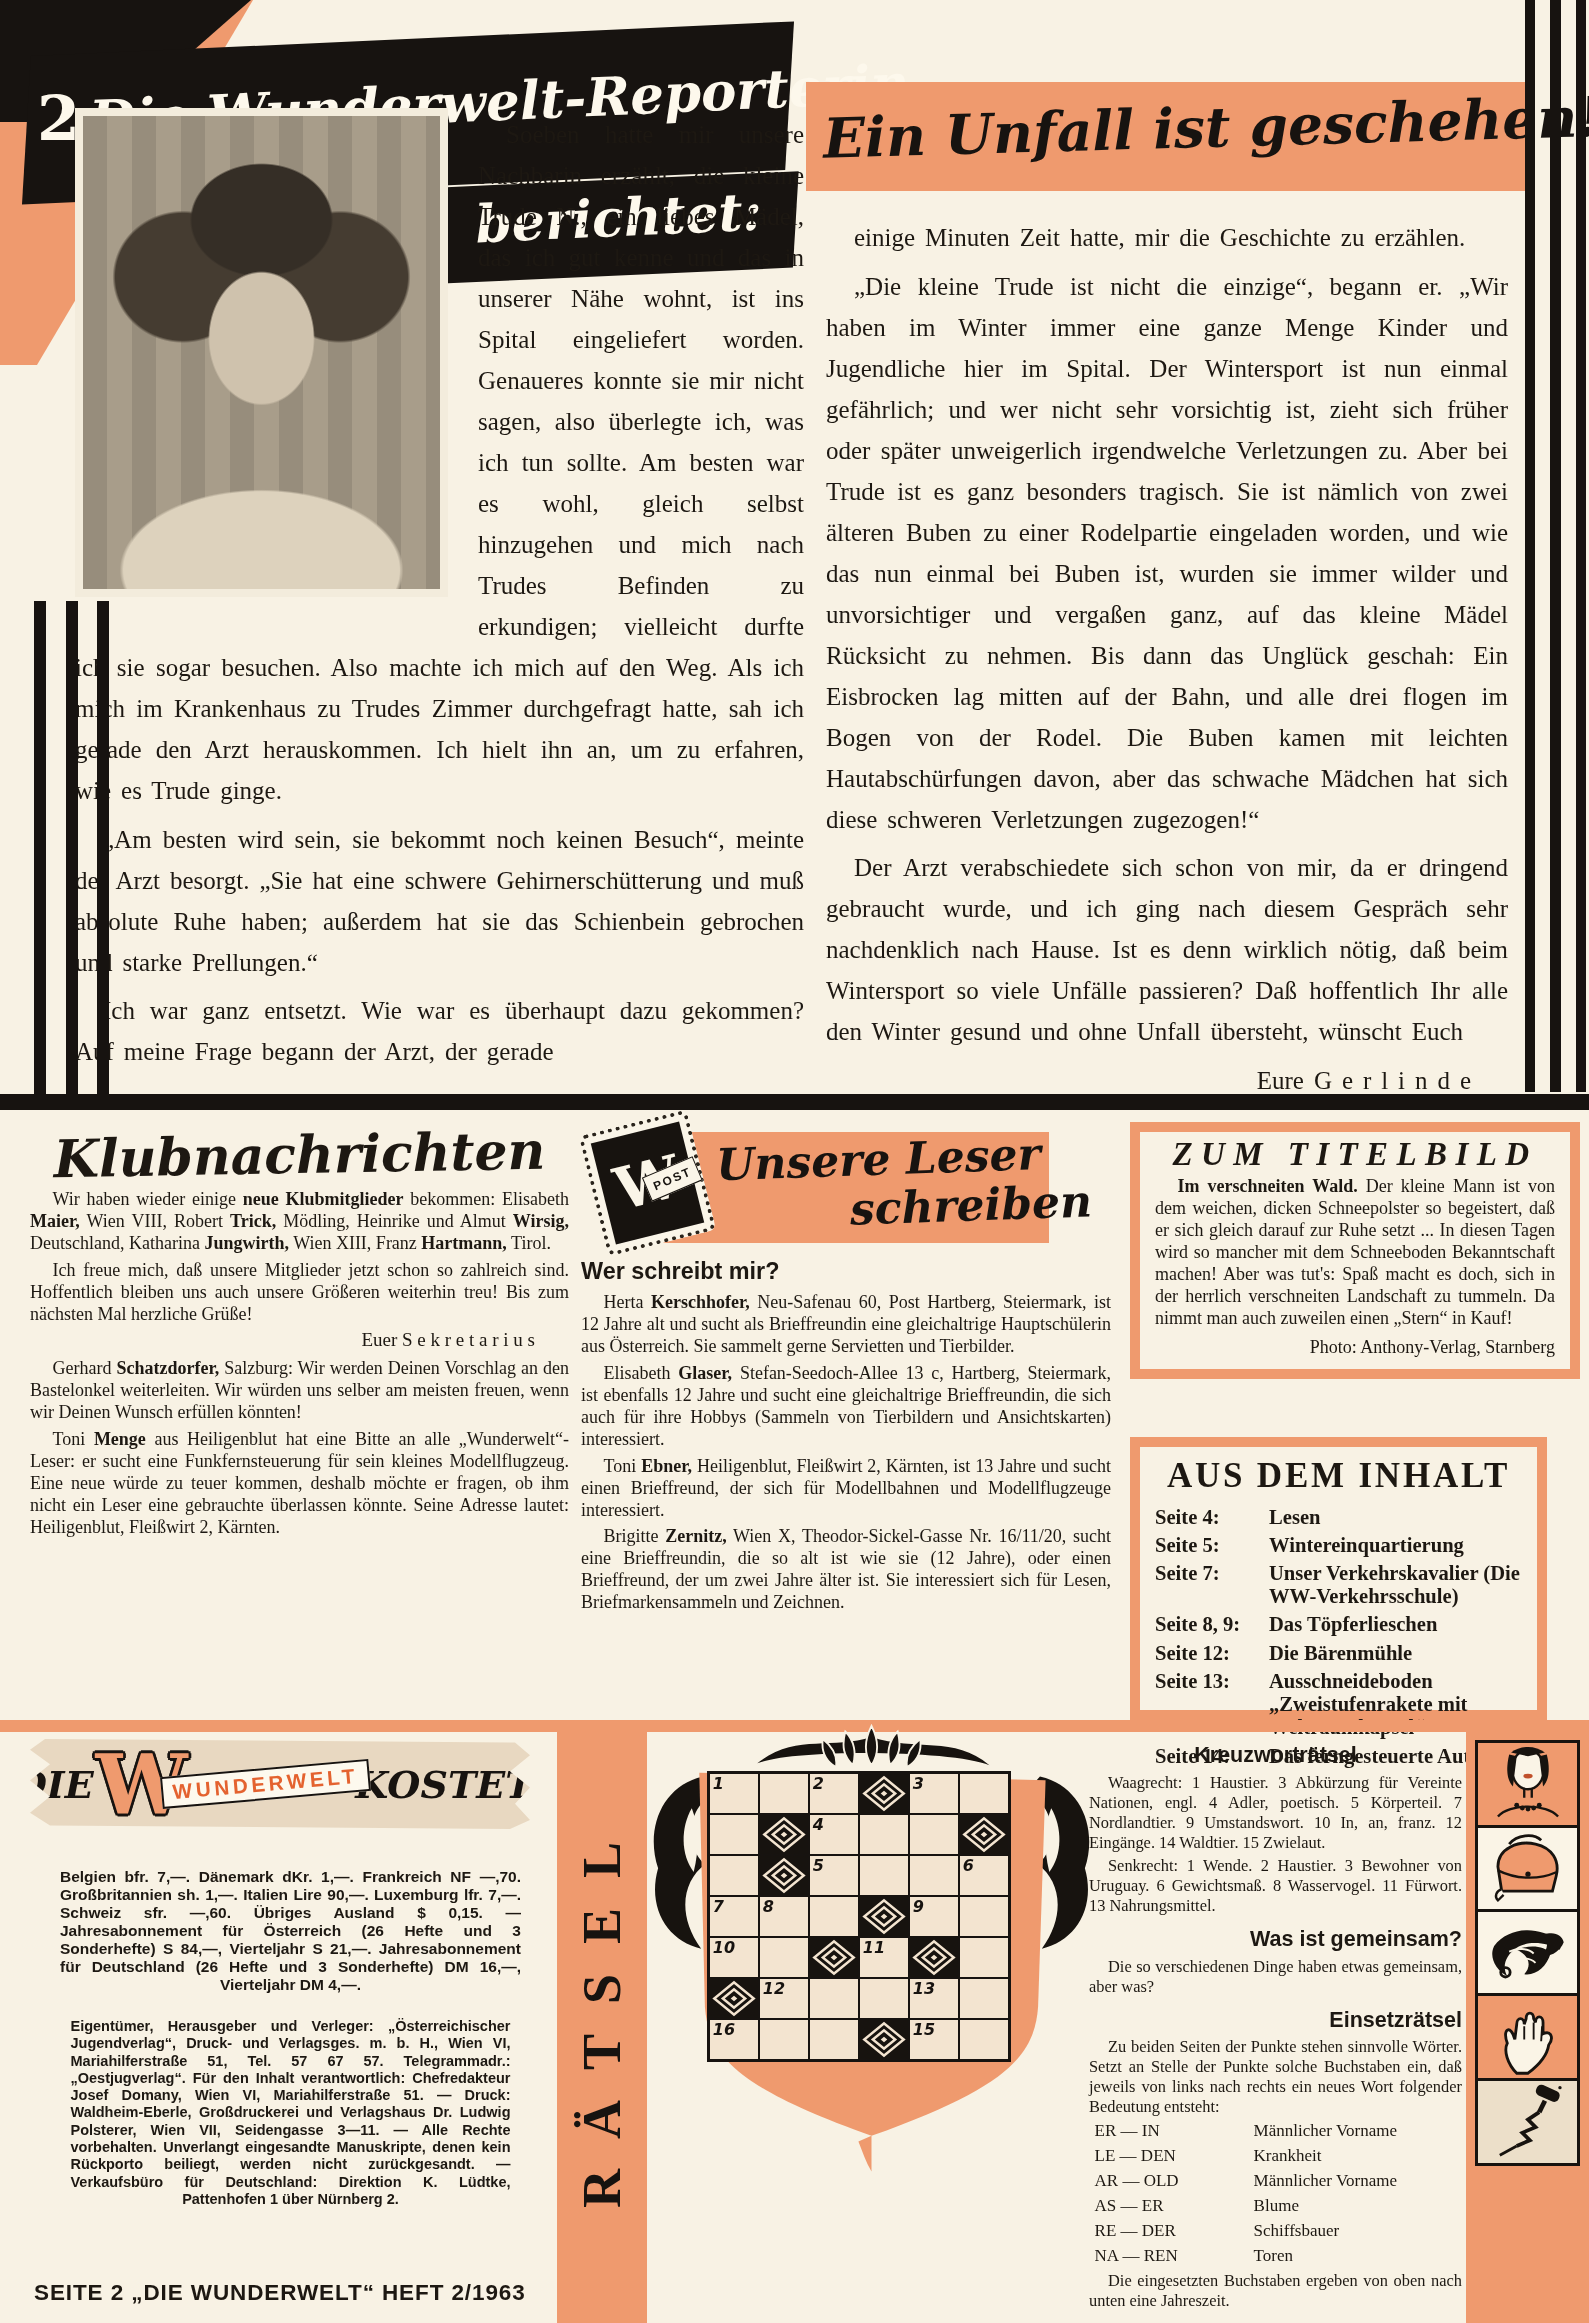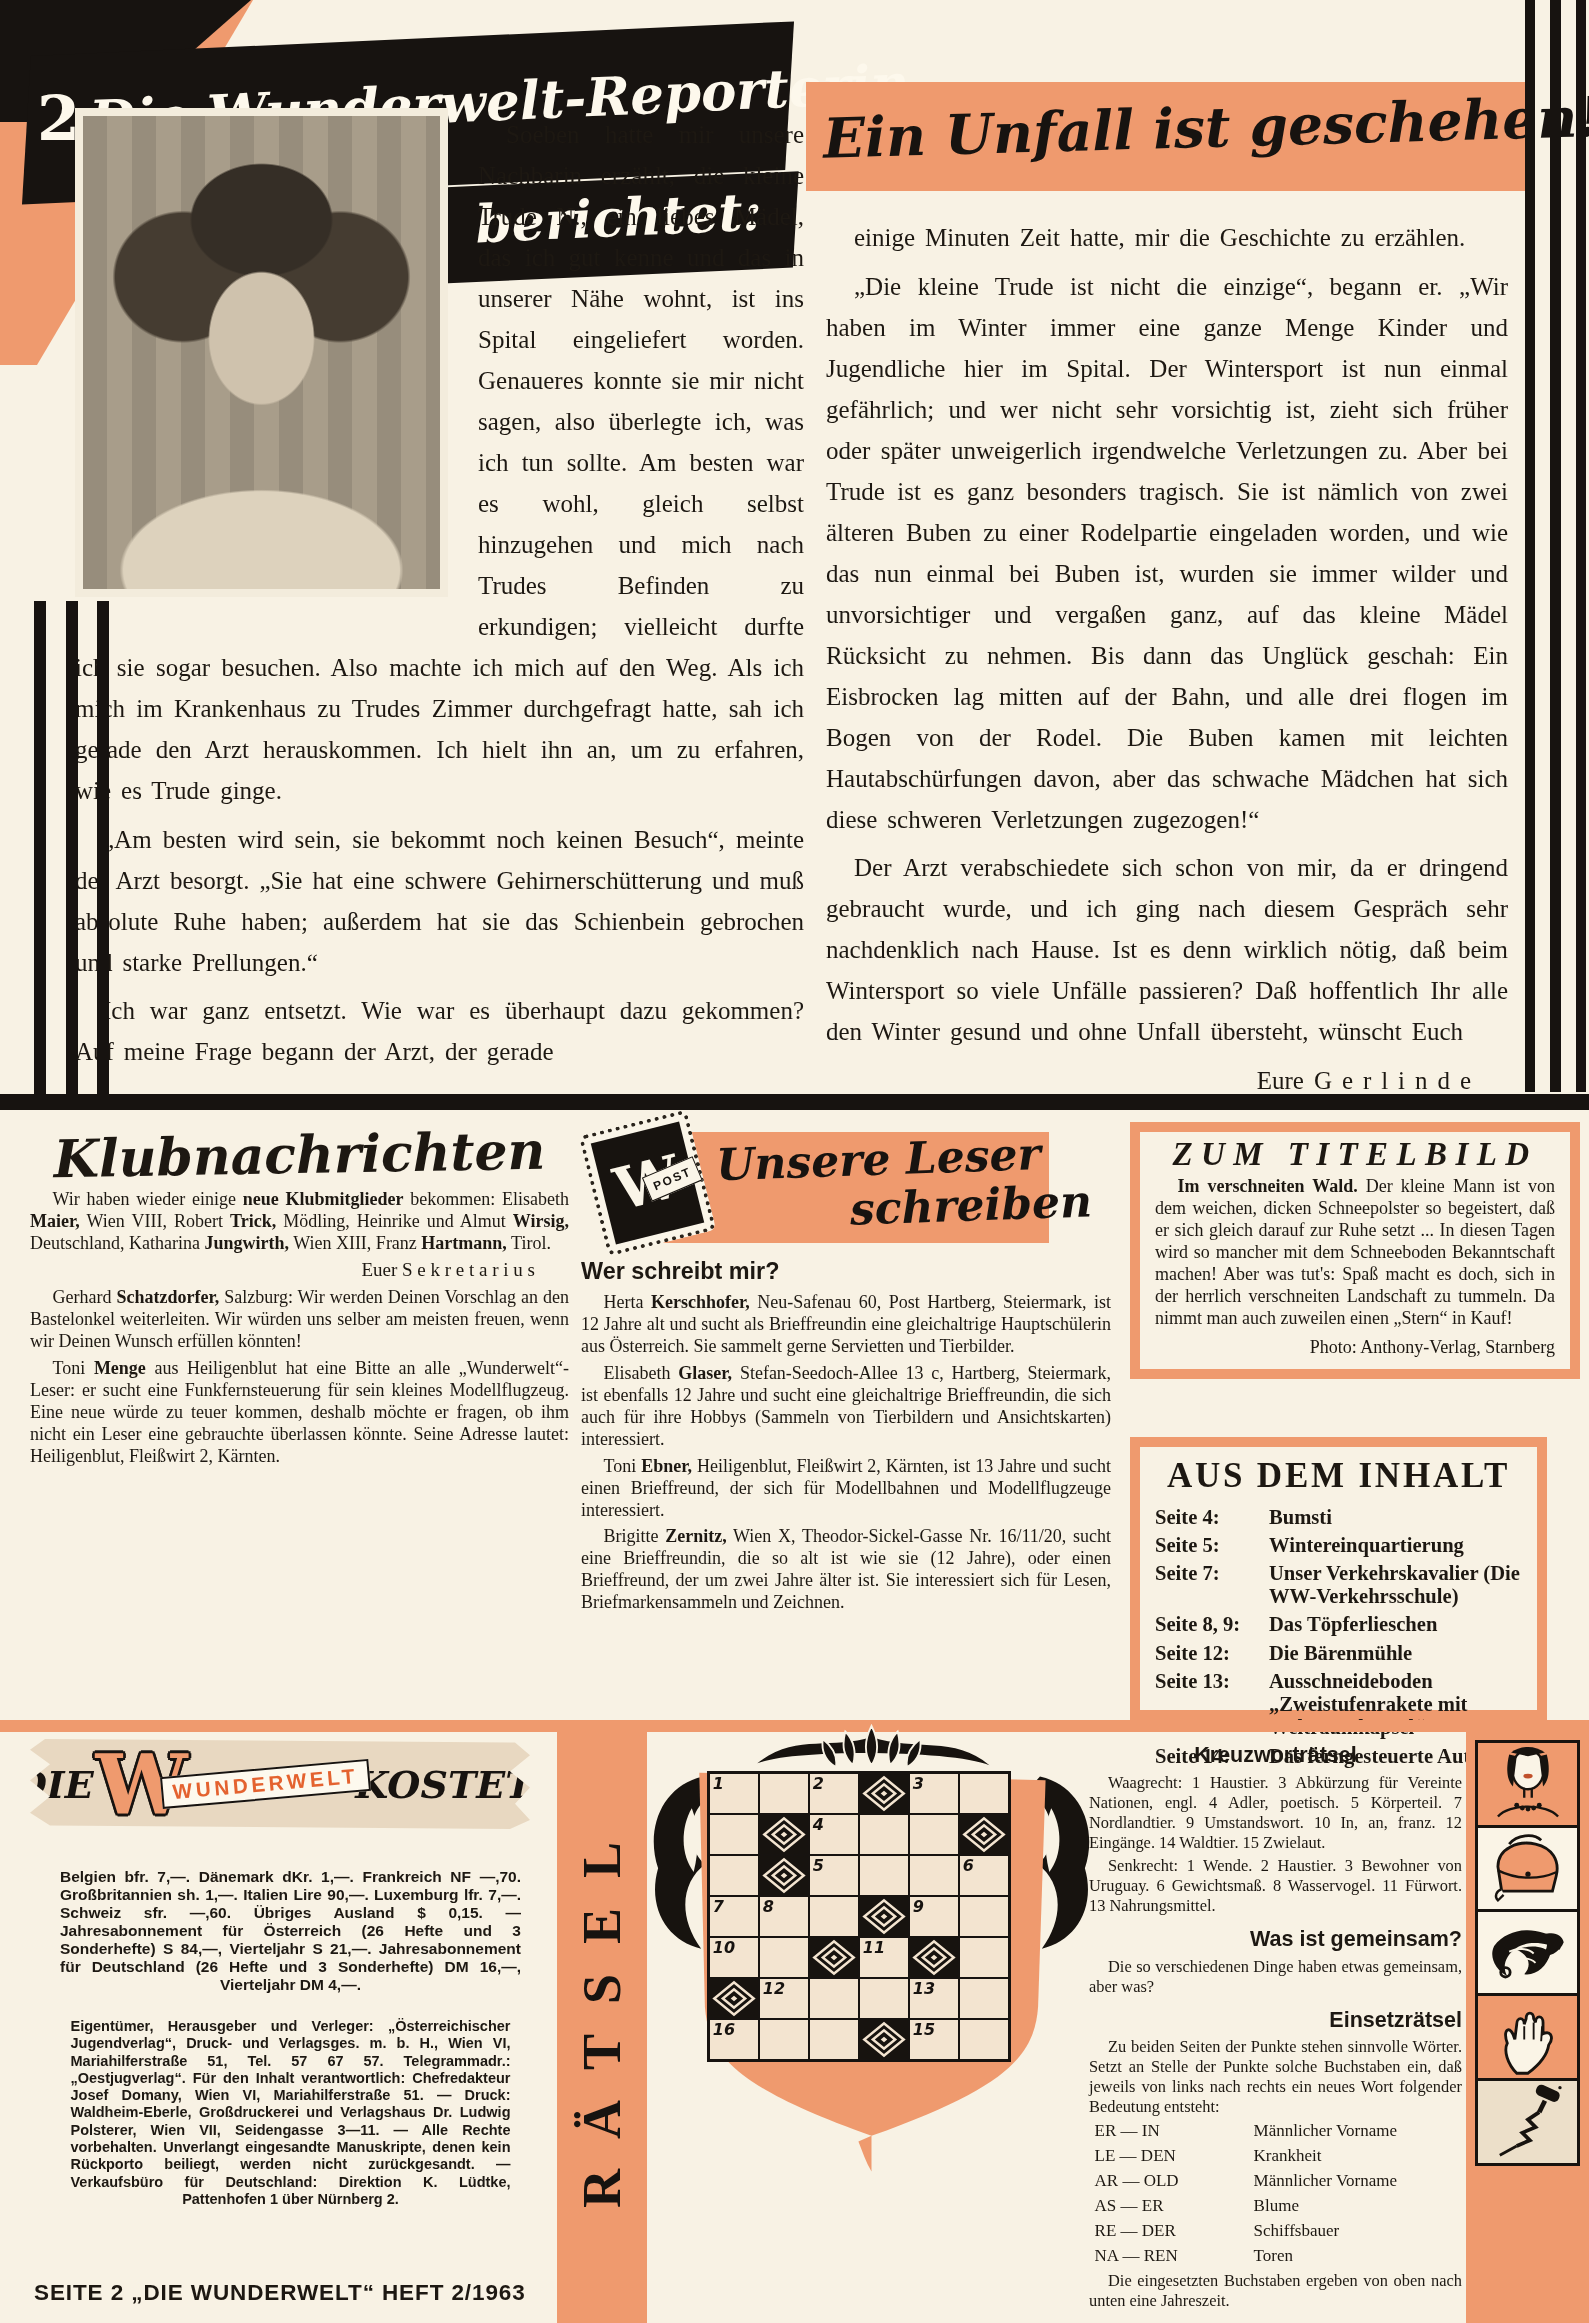--- a/index.html
+++ b/index.html
@@ -133,20 +133,21 @@
 <div class="abs bars bars-right">
     <div></div>
     <div></div>
     <div></div>
   </div>
 <div class="abs rule-black"></div>
 
 <div class="abs midtext klub">
   <div class="script klub-title">Klubnachrichten</div>
   <p><span>Wir haben wieder einige </span><span class="b">neue Klubmitglieder</span><span> bekommen: Elisabeth </span><span class="b">Maier,</span><span> Wien VIII, Robert </span><span class="b">Trick,</span><span> Mödling, Heinrike und Almut </span><span class="b">Wirsig,</span><span> Deutschland, Katharina </span><span class="b">Jungwirth,</span><span> Wien XIII, Franz </span><span class="b">Hartmann,</span><span> Tirol.</span></p>
+  <p>Ich freue mich, daß unsere Mitglieder jetzt schon so zahlreich sind. Hoffentlich bleiben uns auch unsere Größeren weiterhin treu! Bis zum nächsten Mal herzliche Grüße!</p>
   <div class="sig-line">Euer S e k r e t a r i u s</div>
   <p><span>Gerhard </span><span class="b">Schatzdorfer,</span><span> Salzburg: Wir werden Deinen Vorschlag an den Bastelonkel weiterleiten. Wir würden uns selber am meisten freuen, wenn wir Deinen Wunsch erfüllen könnten!</span></p>
   <p><span>Toni </span><span class="b">Menge</span><span> aus Heiligenblut hat eine Bitte an alle „Wunderwelt“-Leser: er sucht eine Funkfernsteuerung für sein kleines Modellflugzeug. Eine neue würde zu teuer kommen, deshalb möchte er fragen, ob ihm nicht ein Leser eine gebrauchte überlassen könnte. Seine Adresse lautet: Heiligenblut, Fleißwirt 2, Kärnten.</span></p>
 </div>
 
 <div class="abs midtext leser">
   <div class="leser-banner">
     <div class="stamp">
       <div class="stamp-inner">
         <span class="stamp-w">W</span>
@@ -168,21 +169,21 @@
 <div class="abs midtext box titelbild">
   <div class="titelbild-title">ZUM TITELBILD</div>
   <p><span class="b">Im verschneiten Wald.</span><span> Der kleine Mann ist von dem weichen, dicken Schneepolster so begeistert, daß er sich gleich darauf zur Ruhe setzt ... In diesen Tagen wird so mancher mit dem Schneeboden Bekanntschaft machen! Aber was tut's: Spaß macht es doch, sich in der herrlich verschneiten Landschaft zu tummeln. Da nimmt man auch zuweilen einen „Stern“ in Kauf!</span></p>
   <div class="credit">Photo: Anthony-Verlag, Starnberg</div>
 </div>
 
 <div class="abs box inhalt">
   <div class="inhalt-title">AUS DEM INHALT</div>
   <div class="inhalt-rows">
     <span>Seite 4:</span>
-      <span>Bumsti</span>
+      <span>Lesen</span>
     <span>Seite 5:</span>
       <span>Wintereinquartierung</span>
     <span>Seite 7:</span>
       <span>Unser Verkehrskavalier (Die WW-Verkehrsschule)</span>
     <span>Seite 8, 9:</span>
       <span>Das Töpferlieschen</span>
     <span>Seite 12:</span>
       <span>Die Bärenmühle</span>
     <span>Seite 13:</span>
       <span>Ausschneideboden „Zweistufenrakete mit Weltraumkapsel“</span>

